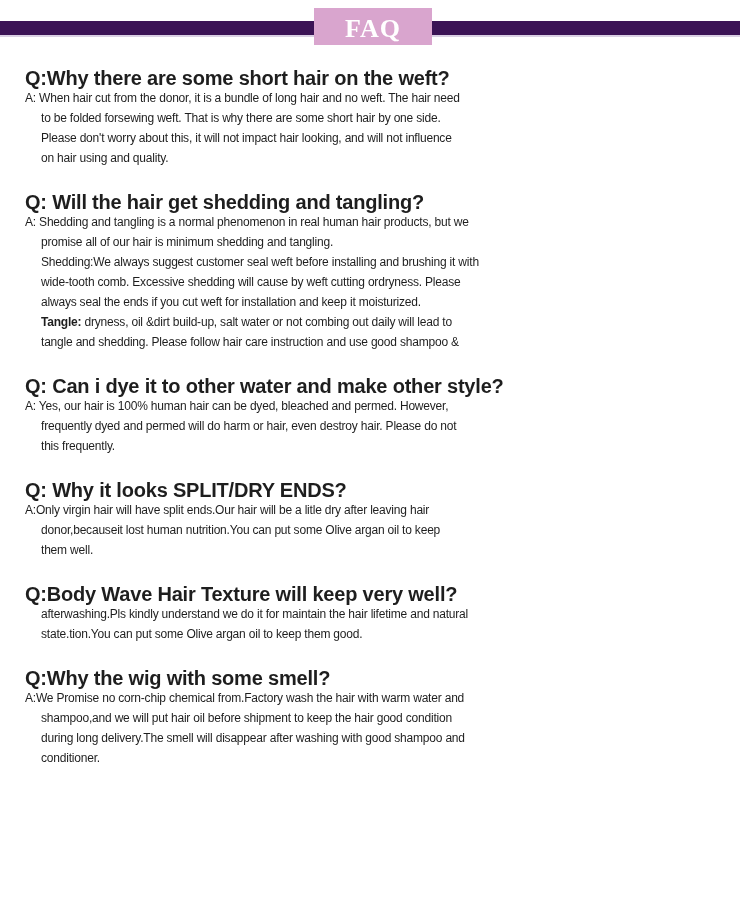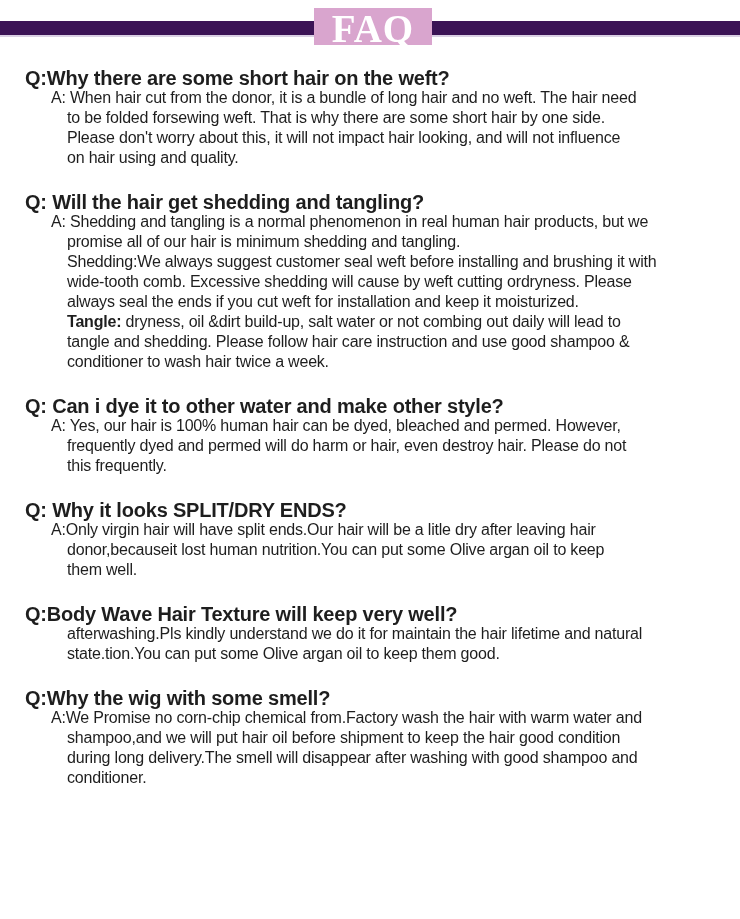--- a/index.html
+++ b/index.html
@@ -29,47 +29,46 @@
     height: 37px;
     background: #d9a5ce;
     display: flex;
     align-items: center;
     justify-content: center;
     z-index: 2;
   }
   .faq-title {
     font-family: "Liberation Serif", serif;
     font-weight: bold;
-    font-size: 39px;
+    font-size: 26px;
     line-height: 1;
     color: #ffffff;
     letter-spacing: 1px;
     transform: translateY(2px);
   }
   .content {
     position: absolute;
     left: 25px;
     top: 68px;
     width: 705px;
   }
   section.qa { margin-bottom: 24px; }
   .q {
     font-weight: bold;
     font-size: 20px;
     line-height: 20px;
     letter-spacing: -0.2px;
     white-space: nowrap;
   }
   .a .line {
-    font-size: 16px;
+    font-size: 12px;
     line-height: 20px;
     letter-spacing: -0.2px;
     padding-left: 16px;
     white-space: nowrap;
-    margin-left: 26px;
   }
   .a .line.first { padding-left: 0; }
   .bold { font-weight: bold; }
 </style>
 </head>
 <body>
 
 <div class="page">
 
   <header>
@@ -95,21 +94,20 @@
     <section class="qa">
       <div class="q">Q: Will the hair get shedding and tangling?</div>
       <div class="a">
         <div class="line first">A: Shedding and tangling is a normal phenomenon in real human hair products, but we</div>
         <div class="line">promise all of our hair is minimum shedding and tangling.</div>
         <div class="line">Shedding:We always suggest customer seal weft before installing and brushing it with</div>
         <div class="line">wide-tooth comb. Excessive shedding will cause by weft cutting ordryness. Please</div>
         <div class="line">always seal the ends if you cut weft for installation and keep it moisturized.</div>
         <div class="line"><span class="bold">Tangle:</span><span> dryness, oil &amp;dirt build-up, salt water or not combing out daily will lead to</span></div>
         <div class="line">tangle and shedding. Please follow hair care instruction and use good shampoo &amp;</div>
-        <div class="line">conditioner to wash hair twice a week.</div>
       </div>
     </section>
 
     <section class="qa">
       <div class="q">Q: Can i dye it to other water and make other style?</div>
       <div class="a">
         <div class="line first">A: Yes, our hair is 100% human hair can be dyed, bleached and permed. However,</div>
         <div class="line">frequently dyed and permed will do harm or hair, even destroy hair. Please do not</div>
         <div class="line">this frequently.</div>
       </div>

